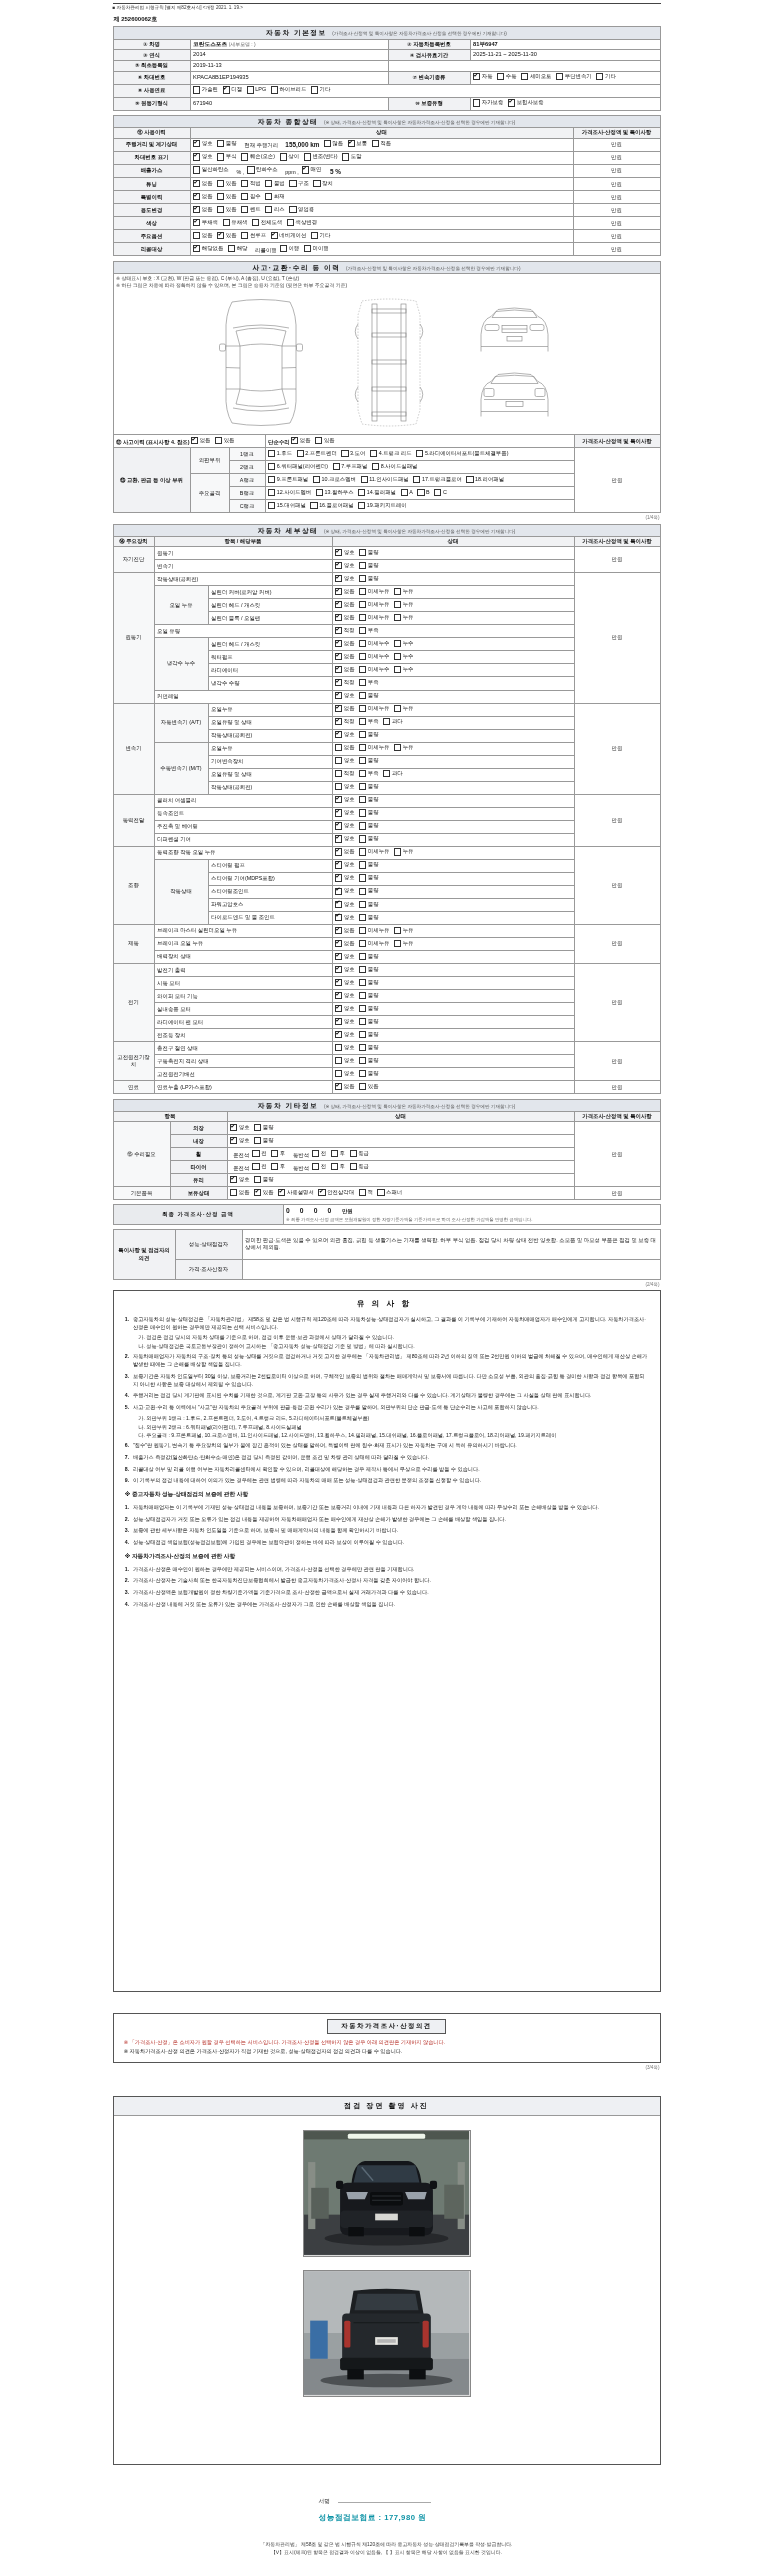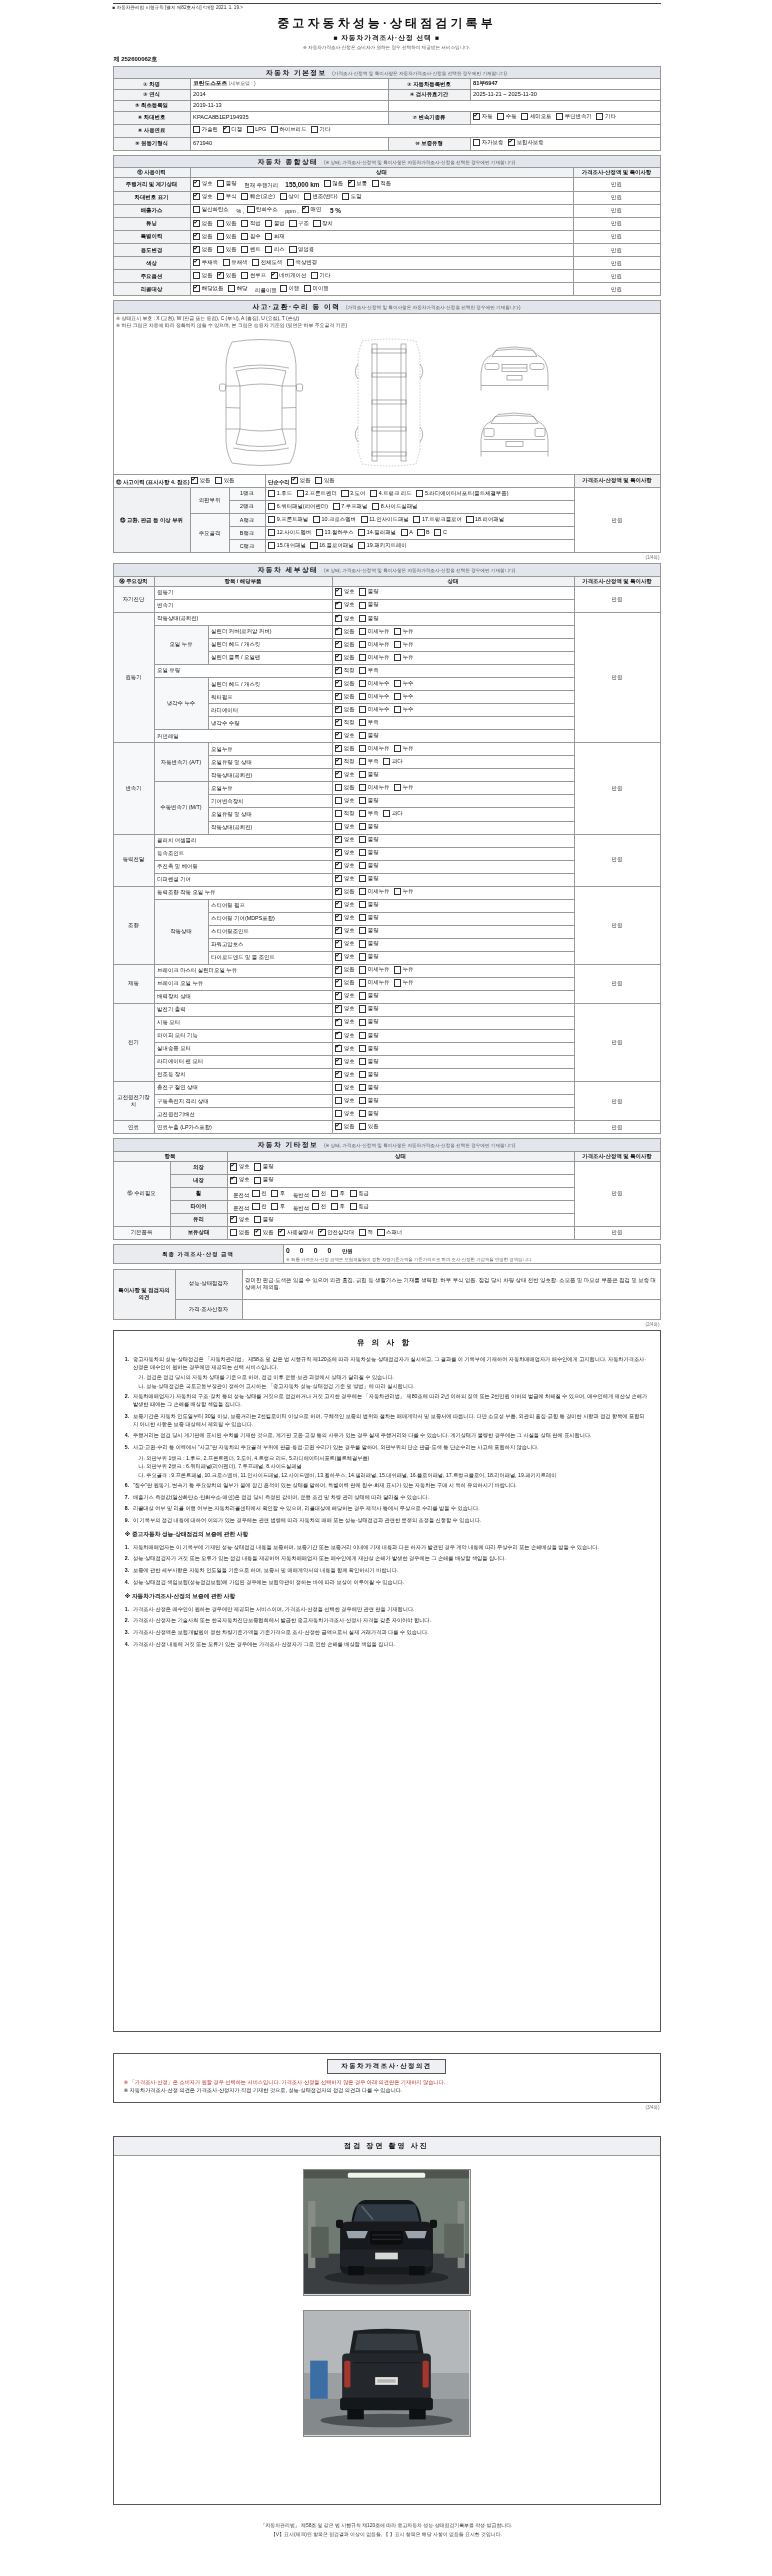--- a/index.html
+++ b/index.html
@@ -86,25 +86,20 @@
 </style>
 </head>
 <body>
 
 <div class="page">
 
   <div class="ref-row">
     <span>■ 자동차관리법 시행규칙 [별지 제82호서식] &lt;개정 2021. 1. 19.&gt;</span>
   </div>
 
-  <div class="title-block">
-    <div class="main-title">중고자동차성능·상태점검기록부</div>
-    <div class="sub-title">■ 자동차가격조사·산정 선택 ■</div>
-    <div class="sub-note">※ 자동차가격조사·산정은 소비자가 원하는 경우 선택하여 제공받는 서비스입니다.</div>
-  </div>
 
   <div class="doc-no">제 252600062호</div>
 
   <table class="t">
     <colgroup>
         <col style="width:77px">
         <col style="width:198px">
         <col style="width:82px">
         <col>
       </colgroup>
@@ -1372,20 +1367,30 @@
           <rect x="138" y="128" width="44" height="15" fill="#e4e4e0"></rect>
           <rect x="142" y="132" width="36" height="7" fill="#8f9094" opacity="0.55"></rect>
           <rect x="70" y="168" width="180" height="24" rx="5" fill="#15181a"></rect>
           <rect x="84" y="190" width="32" height="20" fill="#0d0f11"></rect>
           <rect x="204" y="190" width="32" height="20" fill="#0d0f11"></rect>
         </svg>
       </div>
     </div>
   </div>
 
+  <div class="sign-block">
+    <div class="sign-line">
+      <span>서명</span>
+      <span class="sig-space"></span>
+    </div>
+    <div class="insurance">
+      <span>성능점검보험료 :</span>
+      <span>177,980 원</span>
+    </div>
+  </div>
 
   <div class="footer">
     <div>「자동차관리법」 제58조 및 같은 법 시행규칙 제120조에 따라 중고자동차 성능·상태점검기록부를 작성·발급합니다.</div>
     <div>【Ⅴ】표시(체크)된 항목은 점검결과 이상이 없음을, 【 】표시 항목은 해당 사항이 없음을 표시한 것입니다.</div>
   </div>
 
 </div>
 
 
 </body></html>

